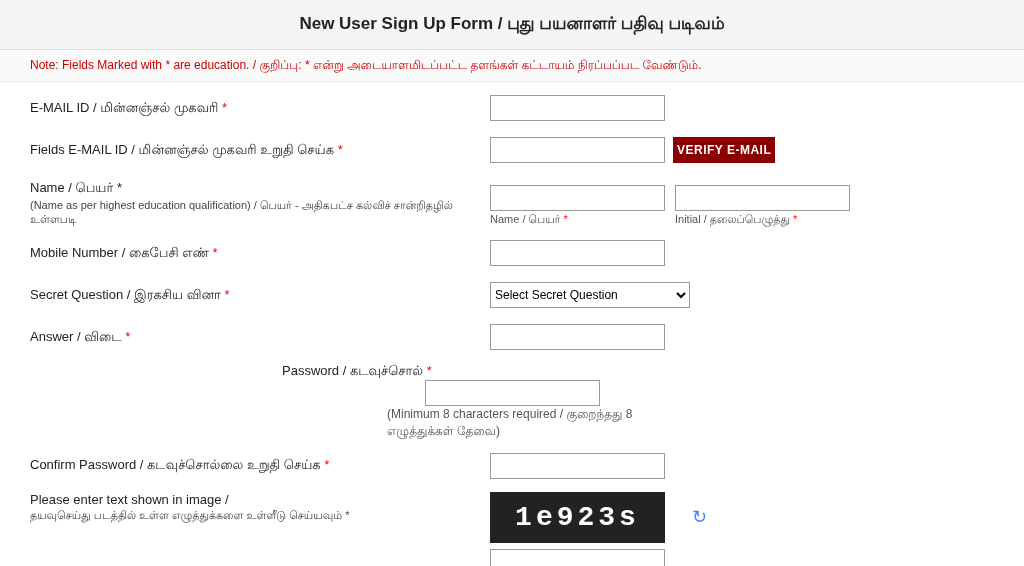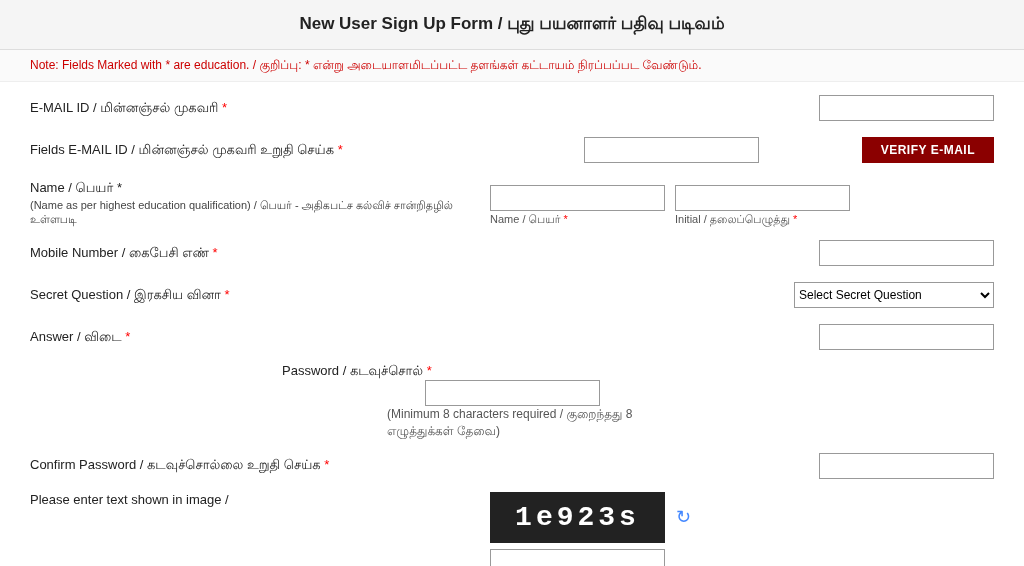--- a/index.html
+++ b/index.html
@@ -33,21 +33,20 @@
       border-bottom: 1px solid #eee;
     }
     .form-area {
       padding: 10px 30px 10px 30px;
     }
     .form-row {
       display: flex;
       align-items: center;
       margin-bottom: 10px;
       min-height: 32px;
-      justify-content: space-between;
     }
     .form-label {
       width: 460px;
       min-width: 460px;
       color: #222;
       font-size: 13px;
       padding-right: 10px;
     }
     .form-label .required {
       color: red;
@@ -57,21 +56,21 @@
       height: 26px;
       width: 175px;
       padding: 2px 5px;
       font-size: 12px;
       outline: none;
     }
     .verify-btn {
       background: #8b0000;
       color: #fff;
       border: none;
-      padding: 5px 19px;
+      padding: 5px 4px;
       font-size: 12px;
       font-weight: bold;
       cursor: pointer;
       margin-left: 8px;
       height: 26px;
       letter-spacing: 0.5px;
     }
     .name-row {
       display: flex;
       align-items: flex-end;
@@ -151,21 +150,21 @@
     }
     .refresh-icon {
       color: #4488ff;
       font-size: 18px;
       cursor: pointer;
       margin-left: 5px;
     }
     .captcha-row {
       display: flex;
       align-items: center;
-      gap: 6px;
+      gap: 22px;
     }
     .buttons-row {
       display: flex;
       justify-content: flex-start;
       padding: 14px 0 0 460px;
       gap: 6px;
     }
     .action-btn {
       background: #8b0000;
       color: #fff;
@@ -288,20 +287,24 @@
       <div class="form-label">
         <span>Confirm Password / கடவுச்சொல்லை உறுதி செய்க</span>
         <span class="required">*</span>
       </div>
       <input type="password" class="form-input" style="">
     </div>
 
     <div class="captcha-section">
       <div class="captcha-label-area">
         <div>Please enter text shown in image /</div>
+        <div class="sub-label">
+          <span>தயவுசெய்து படத்தில் உள்ள எழுத்துக்களை உள்ளீடு செய்யவும்</span>
+          <span class="required">*</span>
+        </div>
       </div>
       <div class="captcha-right">
         <div class="captcha-row">
           <div class="captcha-image">
             <span>1e923s</span>
           </div>
           <span class="refresh-icon" title="Refresh captcha">↻</span>
         </div>
         <input type="text" class="form-input" style="">
       </div>

